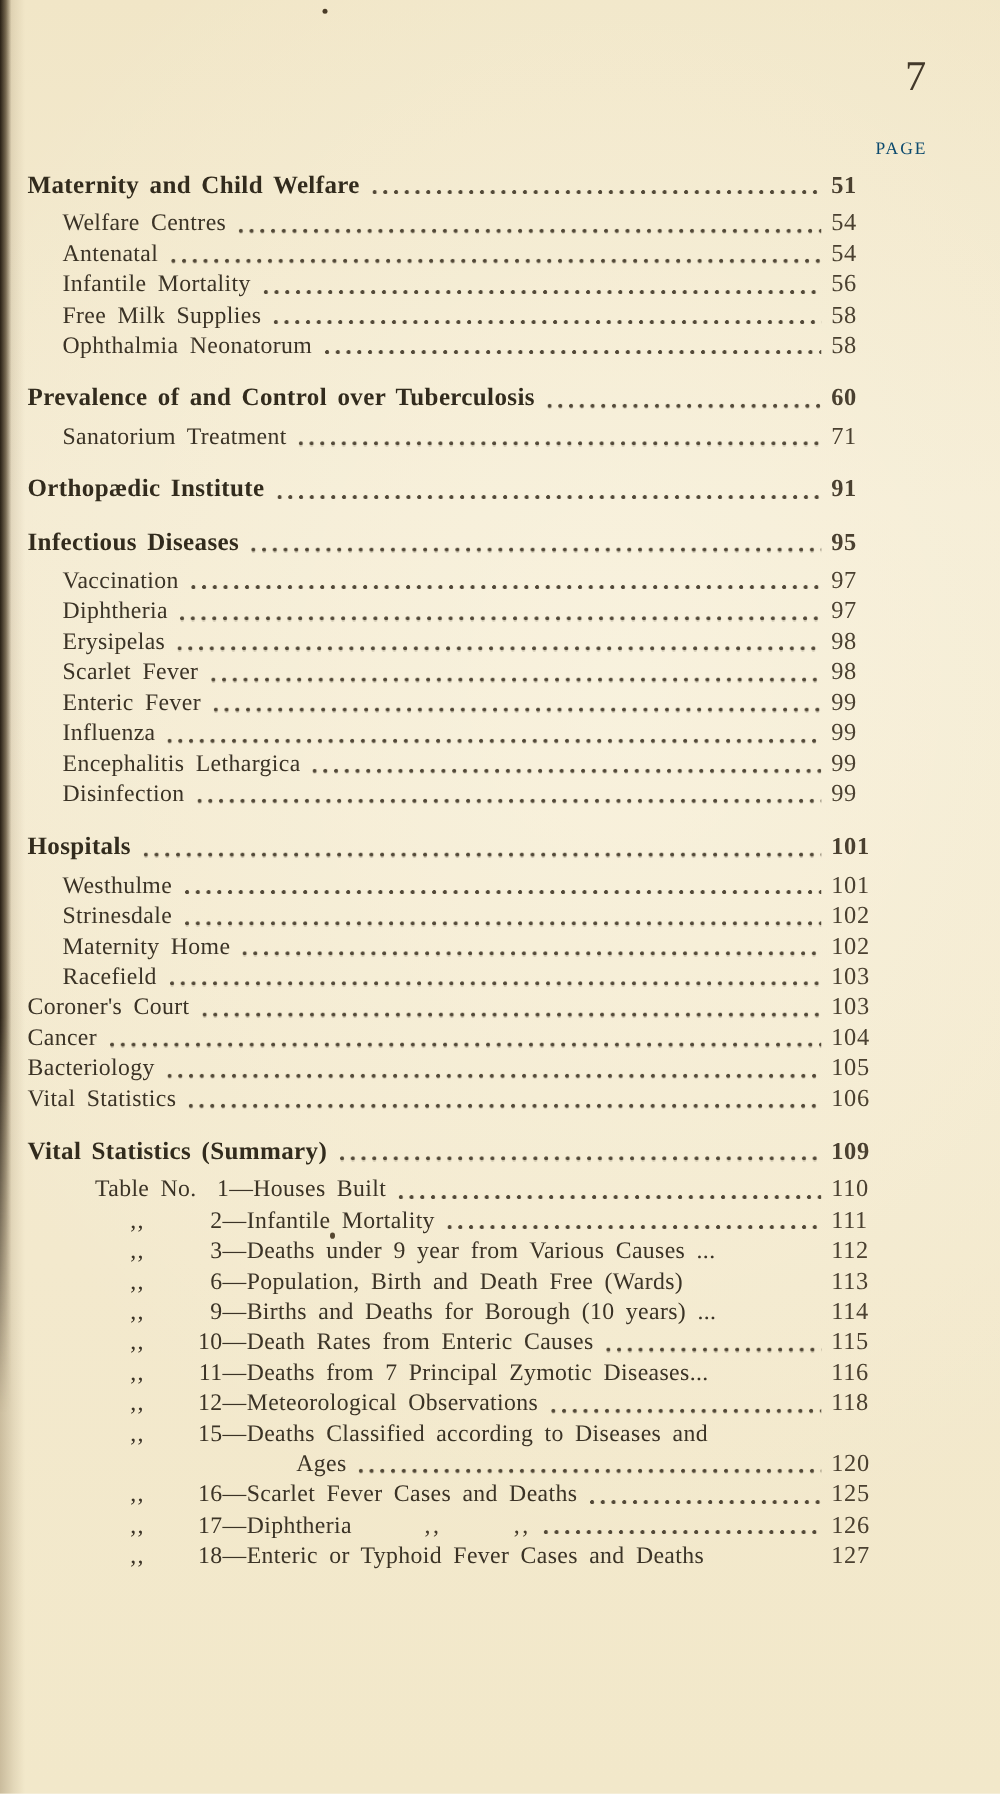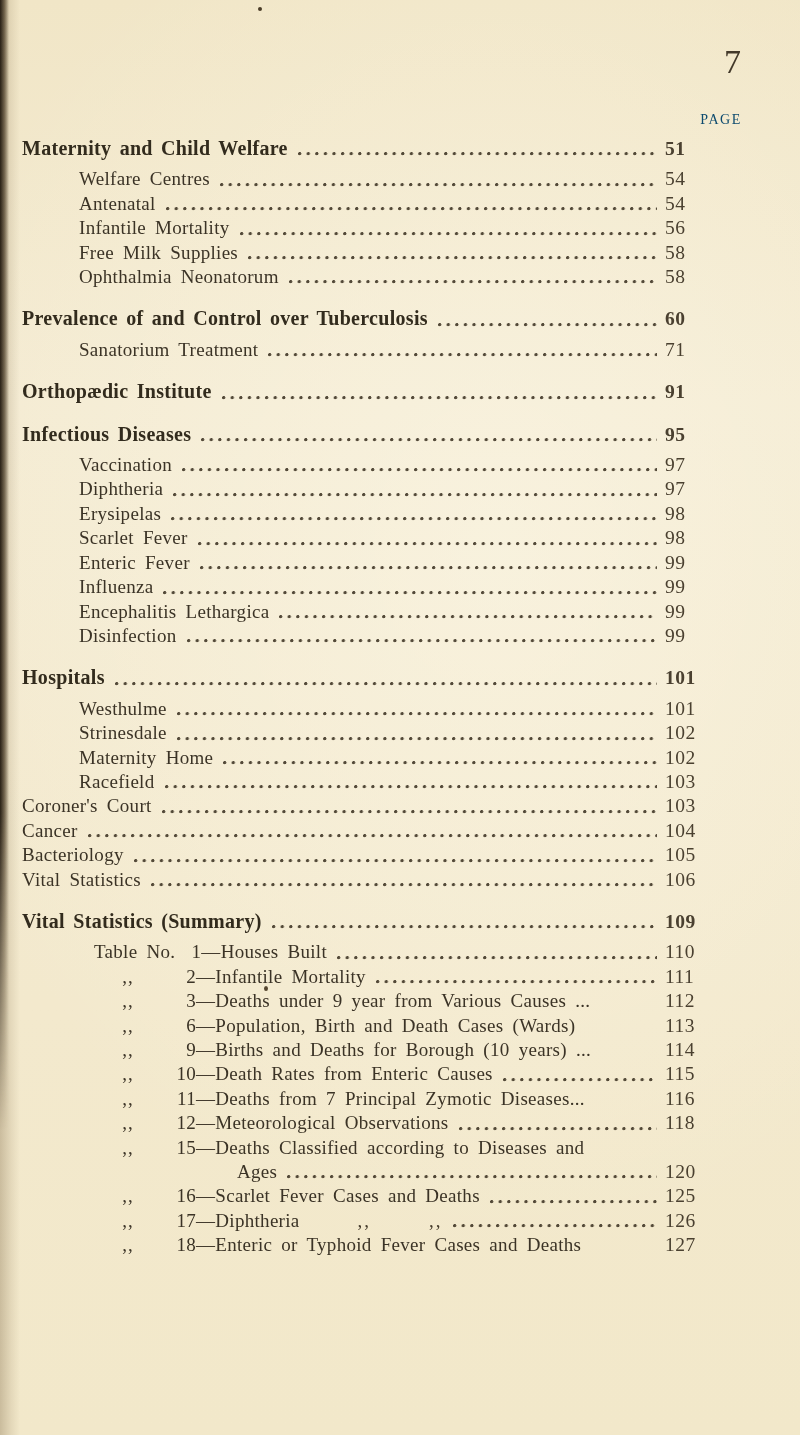--- a/index.html
+++ b/index.html
@@ -42,24 +42,24 @@
     display:flex;align-items:baseline;
     font-size:19px;line-height:24.4px;
     letter-spacing:0.3px;word-spacing:4px;
     white-space:nowrap;
   }
   .row.heading{
     font-weight:700;font-size:20px;color:#322b1d;
     margin-top:17px;margin-bottom:6px;word-spacing:3px;
   }
   .row.heading:first-child{margin-top:0;}
-  .row.sub .lab{margin-left:57px;}
+  .row.sub .lab{margin-left:28px;}
   .row.cont .lab{margin-left:215px;}
   .lab{flex:0 0 auto;}
-  .tprefix{flex:0 0 84px;margin-left:64px;text-align:center;letter-spacing:1px;}
+  .tprefix{flex:0 0 84px;margin-left:46px;text-align:center;letter-spacing:1px;}
   .tprefix.tn{text-align:left;padding-left:8px;flex-basis:76px;letter-spacing:0.3px;}
   .tnum{flex:0 0 26px;text-align:right;}
   .tdash{flex:0 0 auto;}
   .ditto{flex:0 0 auto;margin-left:58px;letter-spacing:2px;color:#453b2b;}
   .leader{
     flex:1 1 auto;height:4px;align-self:flex-end;
     margin:0 8px 5px 10px;min-width:12px;
     background-image:radial-gradient(circle at 1.7px 1.7px, rgba(60,50,34,0.88) 1.35px, rgba(60,50,34,0) 1.9px);
     background-size:8.6px 4px;background-repeat:repeat-x;background-position:left bottom;
   }
@@ -240,21 +240,21 @@
         <span class="tnum">3</span>
         <span class="tdash">—</span>
         <span class="lab">Deaths under 9 year from Various Causes ...</span>
         <span class="spacer"></span>
         <span class="pg">112</span>
       </div>
       <div class="row table">
         <span class="tprefix">,,</span>
         <span class="tnum">6</span>
         <span class="tdash">—</span>
-        <span class="lab">Population, Birth and Death Cases (Wards)</span>
+        <span class="lab">Population, Birth and Death Free (Wards)</span>
         <span class="spacer"></span>
         <span class="pg">113</span>
       </div>
       <div class="row table">
         <span class="tprefix">,,</span>
         <span class="tnum">9</span>
         <span class="tdash">—</span>
         <span class="lab">Births and Deaths for Borough (10 years) ...</span>
         <span class="spacer"></span>
         <span class="pg">114</span>

